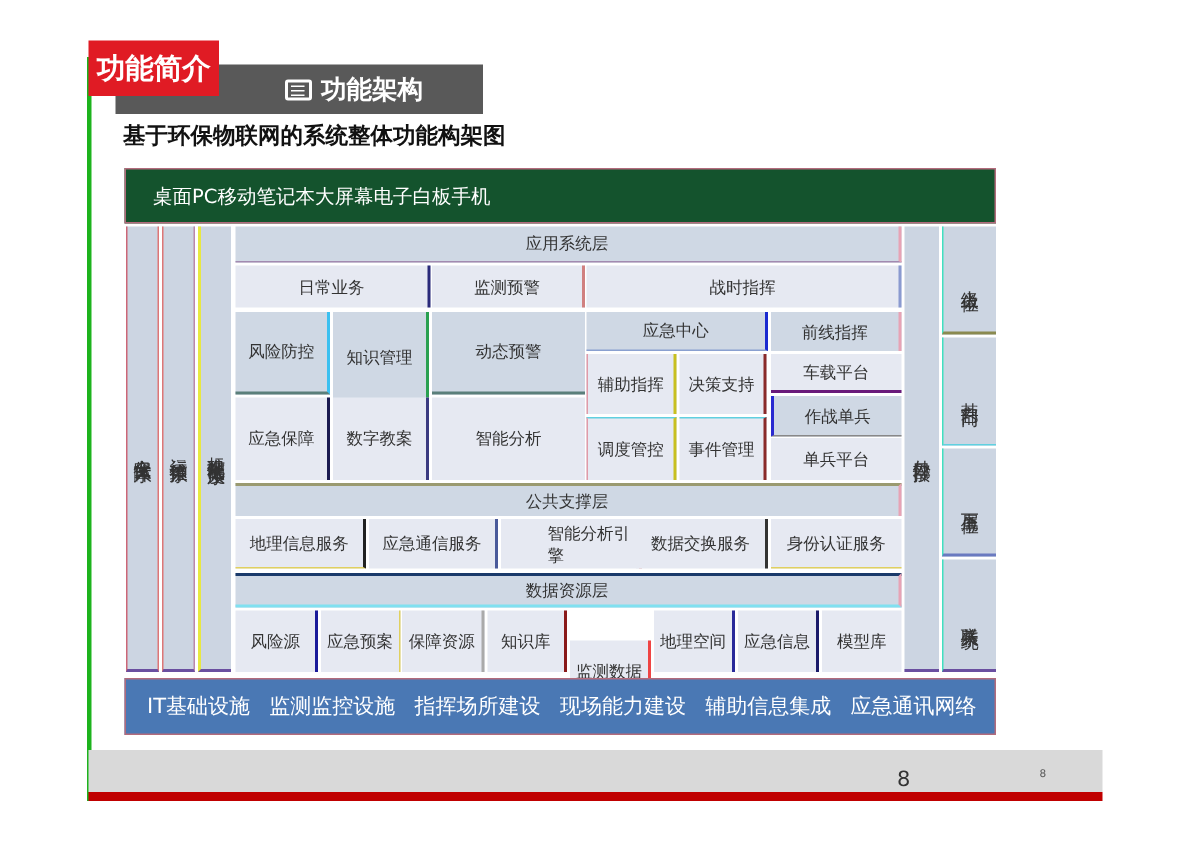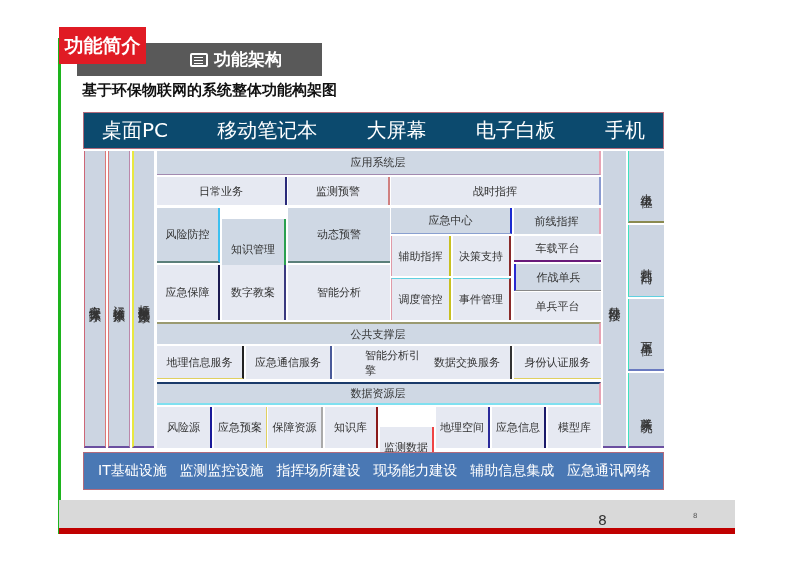--- a/index.html
+++ b/index.html
@@ -7,22 +7,22 @@
          font-family:"DejaVu Sans", "Liberation Sans", sans-serif; }
   .abs { position:absolute; box-sizing:border-box; }
   .green-line { left:58px; top:38px; width:3px; height:496px; background:#1db31d; }
   .red-tab { left:59px; top:27px; width:87px; height:37px; background:#e01b24; color:#fff;
              font-size:19px; font-weight:bold; display:flex; align-items:center; justify-content:center; z-index:3; }
   .gray-tab { left:77px; top:43px; width:245px; height:33px; background:#595959; color:#ffffff;
               font-size:17px; font-weight:bold; display:flex; align-items:center; padding-left:113px; z-index:2; }
   .gray-tab .ic { width:18px; height:14px; border:2px solid #fff; border-radius:2px; margin-right:6px; position:relative; box-sizing:border-box; }
   .gray-tab .ic::before { content:""; position:absolute; left:2px; top:2px; width:9px; height:1.5px; background:#fff; box-shadow:0 3px 0 #fff, 0 6px 0 #fff; }
   .subtitle { left:82px; top:81px; font-size:15px; font-weight:bold; color:#111; }
-  .topbar { left:83px; top:112px; width:581px; height:37px; background:#0c4a6e; color:#fff; font-size:20px;
-            display:flex; align-items:center; justify-content:space-between; padding:0 18px; border:1px solid #b26b7c; }
+  .topbar { left:83px; top:112px; width:581px; height:37px; background:#14532d; color:#fff; font-size:13px;
+            display:flex; align-items:center; padding:0 18px; border:1px solid #b26b7c; }
   .botbar { left:83px; top:452px; width:581px; height:38px; background:#4a78b4; color:#fff; font-size:14px;
             display:flex; align-items:center; justify-content:space-between; padding:0 12px 0 14px; border:1px solid #b26b7c; }
   .vcol { background:#ccd5e2; color:#333; font-size:12px; display:flex; align-items:center; justify-content:center;
           writing-mode:vertical-rl; text-orientation:upright; letter-spacing:1px; line-height:1; }
   .cell { background:#cfd8e4; color:#333; font-size:11px; display:flex; align-items:center; justify-content:center; }
   .cell.light { background:#e6e9f2; }
   .layer { background:#cfd8e4; color:#333; font-size:11px; display:flex; align-items:center; justify-content:center; }
   .footer-bar { left:59px; top:500px; width:676px; height:28px; background:#d9d9d9; }
   .footer-red { left:59px; top:528px; width:676px; height:6px; background:#c00000; }
   .page-num { left:598px; top:512px; font-size:14px; color:#333; }
@@ -58,21 +58,21 @@
 <div class="abs vcol" style="left:132px;top:151px;width:22px;height:297px;border-left:2px solid #e8e840; border-bottom:2px solid #6a4fa0;">
     <span>标准规范制度体系</span>
   </div>
 
 <div class="abs layer" style="left:157px;top:151px;width:444px;height:24px;border-right:2px solid #e7a3b5;border-bottom:1px solid #a28ab0;">应用系统层</div>
 <div class="abs cell light" style="left:157px;top:177px;width:130px;height:28px;border-right:2px solid #2a2a7a;">日常业务</div>
 <div class="abs cell light" style="left:288px;top:177px;width:102px;height:28px;border-right:2px solid #d08080;">监测预警</div>
 <div class="abs cell light" style="left:391px;top:177px;width:210px;height:28px;border-right:2px solid #8a9ad0;">战时指挥</div>
 
 <div class="abs cell" style="left:157px;top:208px;width:63px;height:55px;border-right:2px solid #3cc0f0;border-bottom:2px solid #5a7f7a;">风险防控</div>
-<div class="abs cell" style="left:222px;top:219px;width:64px;height:63px;border-right:2px solid #2aa050;border-bottom:2px solid #5a7f7a;">知识管理</div>
+<div class="abs cell" style="left:222px;top:208px;width:64px;height:63px;border-right:2px solid #2aa050;border-bottom:2px solid #5a7f7a;">知识管理</div>
 <div class="abs cell" style="left:288px;top:208px;width:102px;height:55px;border-bottom:2px solid #5a7f7a;">动态预警</div>
 <div class="abs cell light" style="left:157px;top:265px;width:63px;height:55px;border-right:2px solid #1a1a50;">应急保障</div>
 <div class="abs cell light" style="left:222px;top:265px;width:64px;height:55px;border-right:2px solid #3a3a80;">数字教案</div>
 <div class="abs cell light" style="left:288px;top:265px;width:102px;height:55px;">智能分析</div>
 
 <div class="abs cell" style="left:391px;top:208px;width:121px;height:26px;border-right:2px solid #1a2ad0;border-bottom:1px solid #8aa0d0;">应急中心</div>
 <div class="abs cell light" style="left:391px;top:236px;width:60px;height:40px;border-left:1px solid #e09aa8;border-right:2px solid #c8c020;">辅助指挥</div>
 <div class="abs cell light" style="left:453px;top:236px;width:58px;height:40px;border-right:2px solid #8a2a2a;">决策支持</div>
 <div class="abs cell light" style="left:391px;top:278px;width:60px;height:42px;border-left:1px solid #e09aa8;border-top:1px solid #60d0e0;border-right:2px solid #c8c020;">调度管控</div>
 <div class="abs cell light" style="left:453px;top:278px;width:58px;height:42px;border-top:1px solid #60d0e0;border-right:2px solid #8a2a2a;">事件管理</div>

